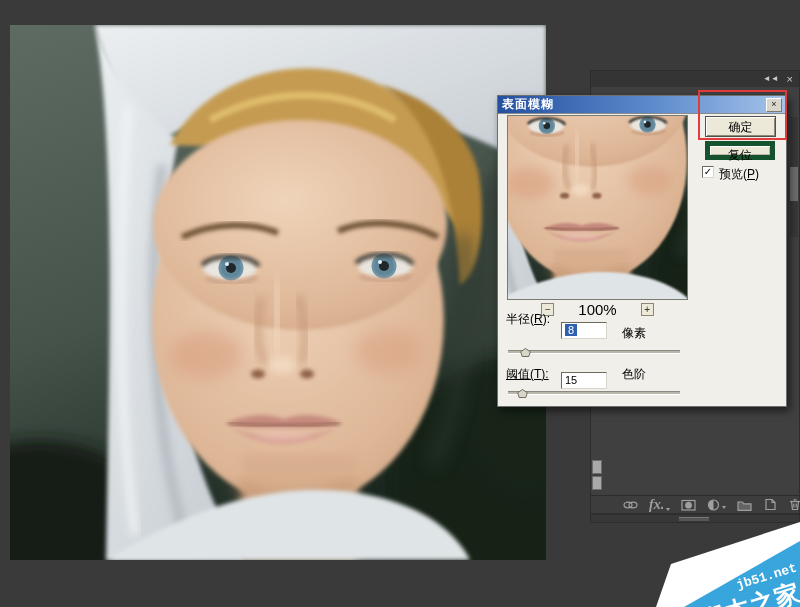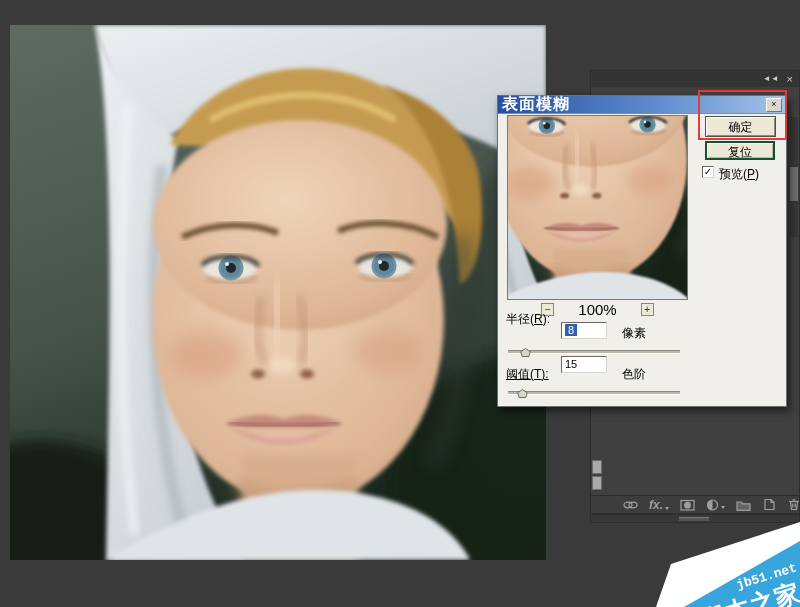--- a/index.html
+++ b/index.html
@@ -18,35 +18,35 @@
   .panel-header span{color:#c9c9c9;font-size:8px;line-height:1;cursor:pointer;}
   .panel-header .px{font-size:11px;}
   .panel-body{position:absolute;left:0;top:16px;right:0;bottom:17px;background:#404040;}
   .pscroll{position:absolute;top:30px;right:1px;width:8px;height:120px;background:#383838;}
   .pthumb{position:absolute;left:0;right:0;top:50px;height:34px;background:#6e6e6e;}
   .scrollfrag{position:absolute;left:1px;width:8px;height:12px;background:#a9a9a9;border:1px solid #6b6b6b;}
   .iconbar{position:absolute;left:0;right:0;bottom:0;height:17px;background:#3d3d3d;
            border-top:1px solid #2c2c2c;display:flex;align-items:center;gap:11px;padding-left:32px;}
   .iconbar .ic{display:inline-flex;align-items:center;color:#9f9f9f;cursor:pointer;}
   .iconbar svg{display:block;}
-  .fx-label{font-size:12px;font-style:italic;font-weight:bold;color:#9f9f9f;}
+  .fx-label{font-size:14px;font-style:italic;font-weight:bold;color:#9f9f9f;font-family:Liberation Serif, serif;}
   .ddown{width:0;height:0;border-left:2.5px solid transparent;border-right:2.5px solid transparent;
          border-top:3px solid #9f9f9f;margin-left:2px;align-self:flex-end;margin-bottom:2px;}
   .panel-footer{position:absolute;left:590px;top:514px;width:210px;height:9px;background:#383838;
                 border:1px solid #2d2d2d;box-sizing:border-box;}
   .grip{position:absolute;left:88px;top:2px;width:30px;height:3px;background:#555;border-top:1px solid #777;}
 
   
   .dialog{position:absolute;left:497px;top:95px;width:290px;height:312px;background:#f1efe9;
           border:1px solid #6f6f6f;box-sizing:border-box;box-shadow:3px 4px 8px rgba(0,0,0,.55);
           font-size:12px;color:#000;}
   .titlebar{position:absolute;left:0;top:0;right:0;height:17px;
             background:linear-gradient(to right,#24509f,#5e8ccd 55%,#a5c4ea);
             border-bottom:1px solid #8a8a8a;display:flex;align-items:center;cursor:move;}
-  .titlebar .ttl{color:#fff;font-weight:bold;font-size:16px;padding-left:4px;letter-spacing:1px;}
+  .titlebar .ttl{color:#fff;font-weight:bold;font-size:12px;padding-left:4px;letter-spacing:1px;}
   .dlg-close{position:absolute;right:4px;top:2px;width:14px;height:12px;background:#d9d6cc;
              border:1px solid;border-color:#fff #7d7a6c #7d7a6c #fff;font-size:9px;line-height:11px;
              text-align:center;color:#222;cursor:pointer;}
   .preview-frame{position:absolute;left:9px;top:19px;width:181px;height:185px;border:1px solid #7a7a72;
                  box-sizing:border-box;background:#ccc;overflow:hidden;cursor:grab;}
   .preview-frame svg{display:block;width:100%;height:100%;}
   .zoom-row{position:absolute;left:9px;top:205px;width:181px;display:flex;justify-content:center;
             align-items:center;gap:24px;}
   .zbtn{width:13px;height:13px;background:#ece9d8;border:1px solid #8a8778;font-size:10px;line-height:11px;
         text-align:center;color:#333;cursor:pointer;box-sizing:border-box;}
@@ -57,21 +57,21 @@
          border-color:#6c6a5e #d8d5ca #d8d5ca #6c6a5e;box-sizing:border-box;font-size:11px;
          line-height:15px;padding-left:3px;cursor:text;}
   .field .sel{background:#2f5fb0;color:#fff;padding:0 3px;}
   .slider{position:absolute;height:10px;width:172px;cursor:pointer;}
   .slider .track{position:absolute;left:0;right:0;top:4px;height:2px;background:#b9b6aa;
                  border-top:1px solid #8c8a80;border-bottom:1px solid #fff;}
   .slider .thumb{position:absolute;top:0;cursor:pointer;}
   .btn{position:absolute;background:#ece9d8;color:#000;font-size:12px;text-align:center;cursor:pointer;
        box-shadow:inset 1px 1px 0 #fff, inset -1px -1px 0 #8f8b7a;box-sizing:border-box;}
   .btn.default{border:1px solid #50504c;}
-  .btn.plain{border:2px solid #14532d;box-shadow:inset 1px 1px 0 #fff, inset -1px -1px 0 #bcb8a8;}
+  .btn.plain{border:5px solid #14532d;box-shadow:inset 1px 1px 0 #fff, inset -1px -1px 0 #bcb8a8;}
   .chk{position:absolute;width:12px;height:12px;background:#fff;border:1px solid;
        border-color:#6c6a5e #d8d5ca #d8d5ca #6c6a5e;box-sizing:border-box;font-size:10px;
        line-height:10px;text-align:center;cursor:pointer;color:#000;}
 
   
   .red-box{position:absolute;left:698px;top:90px;width:89px;height:50px;border:2px solid #e13b3b;
            box-sizing:border-box;pointer-events:none;}
 
   
   .watermark{position:absolute;left:600px;top:505px;width:200px;height:102px;pointer-events:none;}
@@ -259,21 +259,21 @@
     <div class="slider" style="left:10px;top:250px;">
       <div class="track"></div>
       <span class="thumb" style="left:12px;">
         <svg width="11" height="9" viewBox="0 0 11 9">
             <polygon points="5.5,0.5 10.3,3.8 8.8,8.5 2.2,8.5 0.7,3.8" fill="#d9d5c7" stroke="#6e6c62"></polygon>
           </svg>
       </span>
     </div>
 
     <span class="lbl" style="left:8px;top:270px;text-decoration:underline;"><span>阈值(</span><span class="mn">T</span><span>):</span></span>
-    <div class="field" style="left:63px;top:260px;"><span>15</span></div>
+    <div class="field" style="left:63px;top:276px;"><span>15</span></div>
     <span class="lbl" style="left:124px;top:270px;">色阶</span>
     <div class="slider" style="left:10px;top:291px;">
       <div class="track"></div>
       <span class="thumb" style="left:9px;">
         <svg width="11" height="9" viewBox="0 0 11 9">
             <polygon points="5.5,0.5 10.3,3.8 8.8,8.5 2.2,8.5 0.7,3.8" fill="#d9d5c7" stroke="#6e6c62"></polygon>
           </svg>
       </span>
     </div>
 

